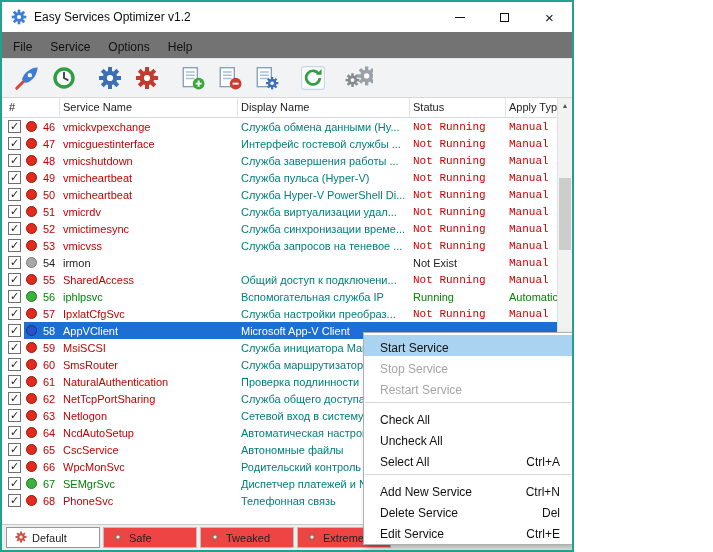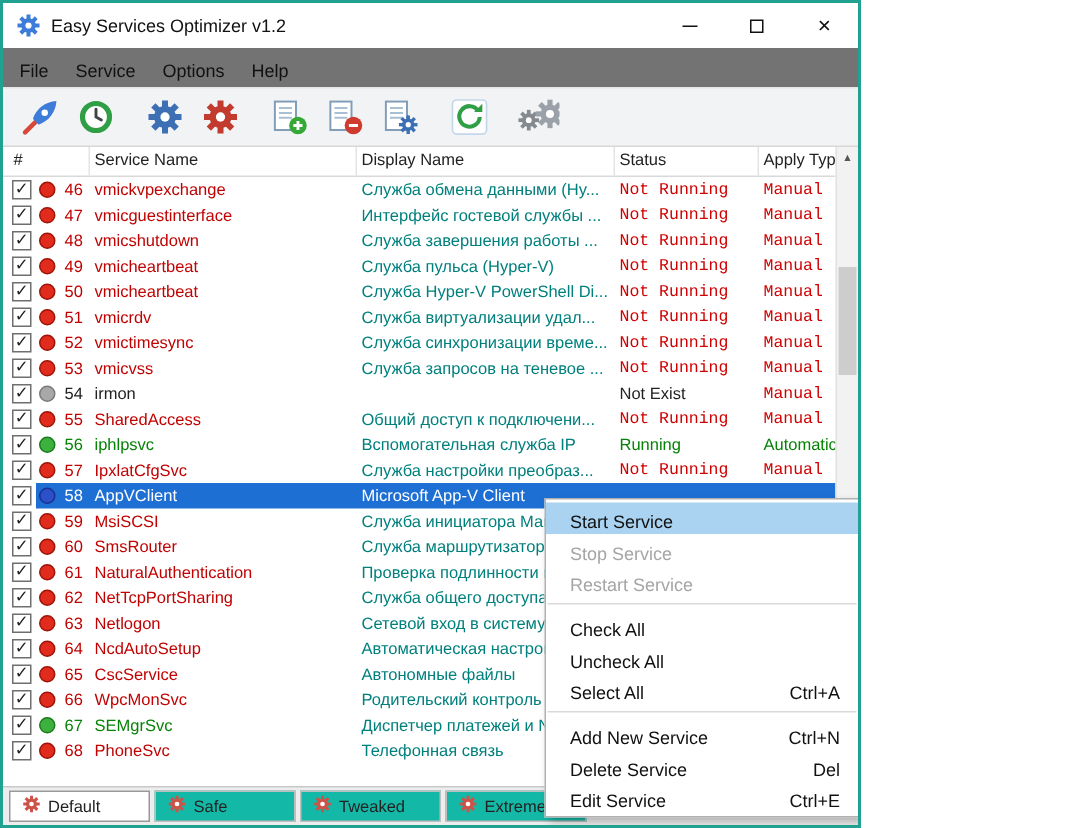--- a/index.html
+++ b/index.html
@@ -61,21 +61,21 @@
   .row.selected .cell{color:#fff;}
   
   .vscroll{position:absolute;top:0;right:0;bottom:0;width:15px;background:#f2f2f2;border-left:1px solid #e2e2e2;}
   .sarrow{height:15px;display:flex;align-items:center;justify-content:center;font-size:7px;color:#555;}
   .sarrow.down{position:absolute;bottom:0;left:0;right:0;}
   .sthumb{position:absolute;left:1px;right:1px;top:80px;height:72px;background:#cdcdcd;}
   
   .tabsbar{height:26px;background:#ededed;border-top:1px solid #c9c9c9;display:flex;align-items:center;
     padding-left:4px;position:relative;}
   .tab{height:21px;display:inline-flex;align-items:center;gap:5px;width:94px;padding:0 8px;margin-right:3px;
-    background:#14b8a6;border:1px solid #bfbfbf;font-size:11px;color:#222;white-space:nowrap;overflow:hidden;}
+    background:#ef4444;border:1px solid #bfbfbf;font-size:11px;color:#222;white-space:nowrap;overflow:hidden;}
   .tab.active{background:#fff;border-color:#989898;}
   .statusright{position:absolute;right:17px;top:7px;font-size:11px;color:#555;}
   
   .ctxmenu{position:absolute;left:361px;top:330px;width:210px;background:#fff;border:1px solid #b0b0b0;
     box-shadow:3px 3px 6px rgba(0,0,0,0.28);padding:2px 0;z-index:50;}
   .mi{display:flex;align-items:center;height:21px;padding:5px 12px 0 16px;font-size:12px;color:#111;}
   .mi .lbl{flex:1;white-space:nowrap;overflow:hidden;}
   .mi .sc{margin-left:18px;}
   .mi.disabled{color:#a5a5a5;}
   .mi.highlighted{background:#a9d3f1;}

